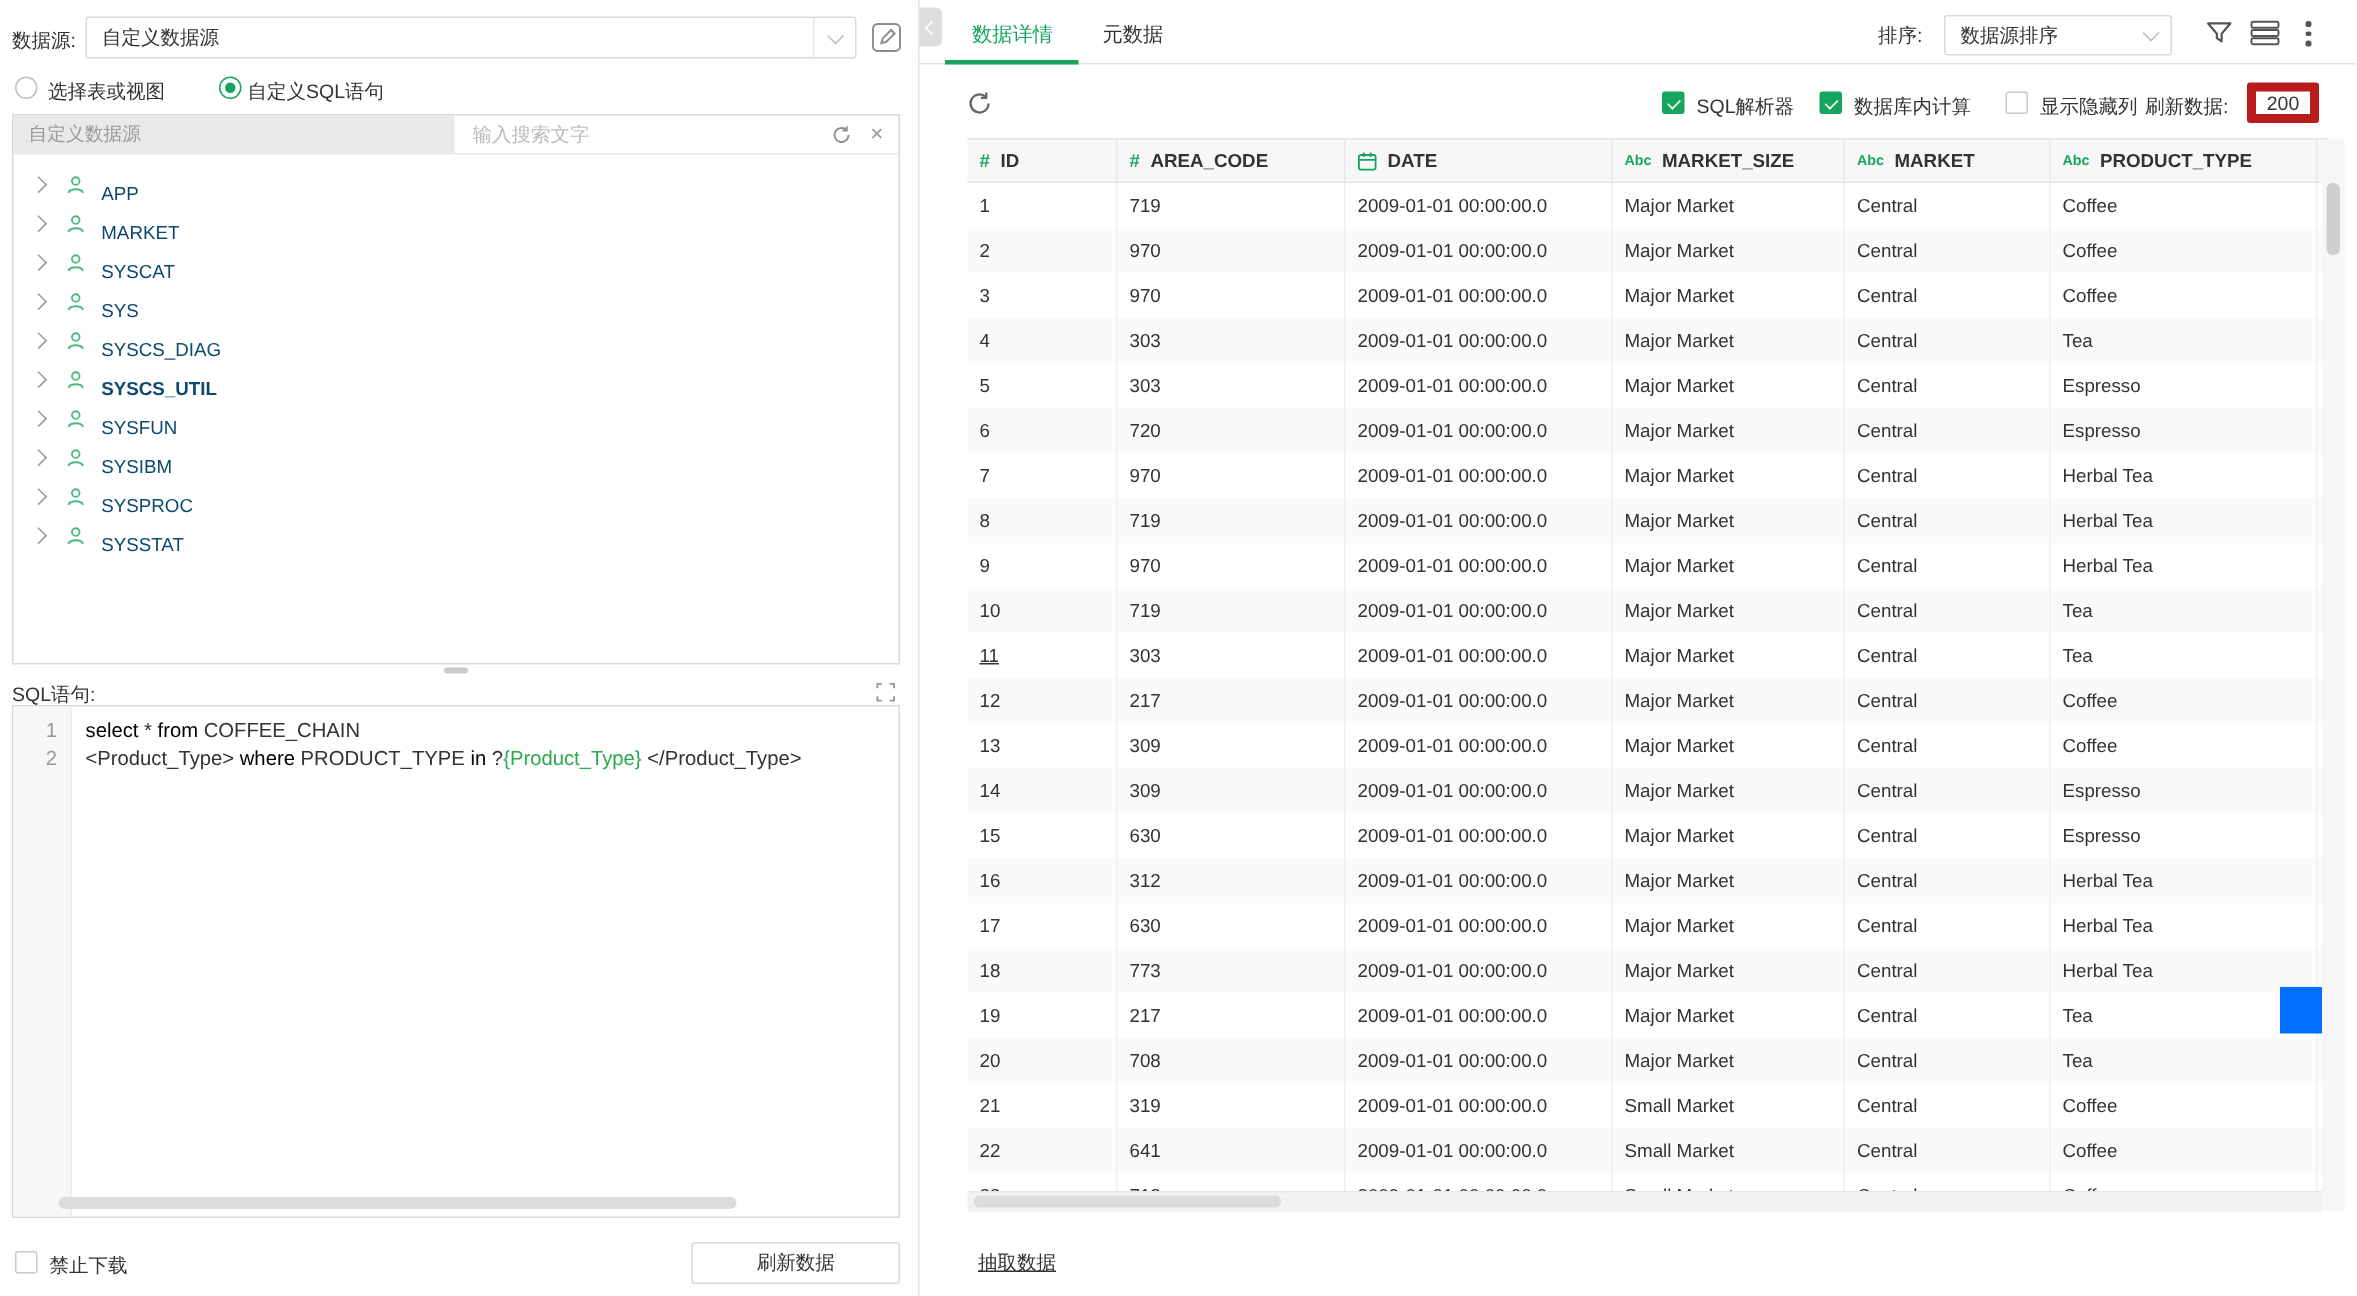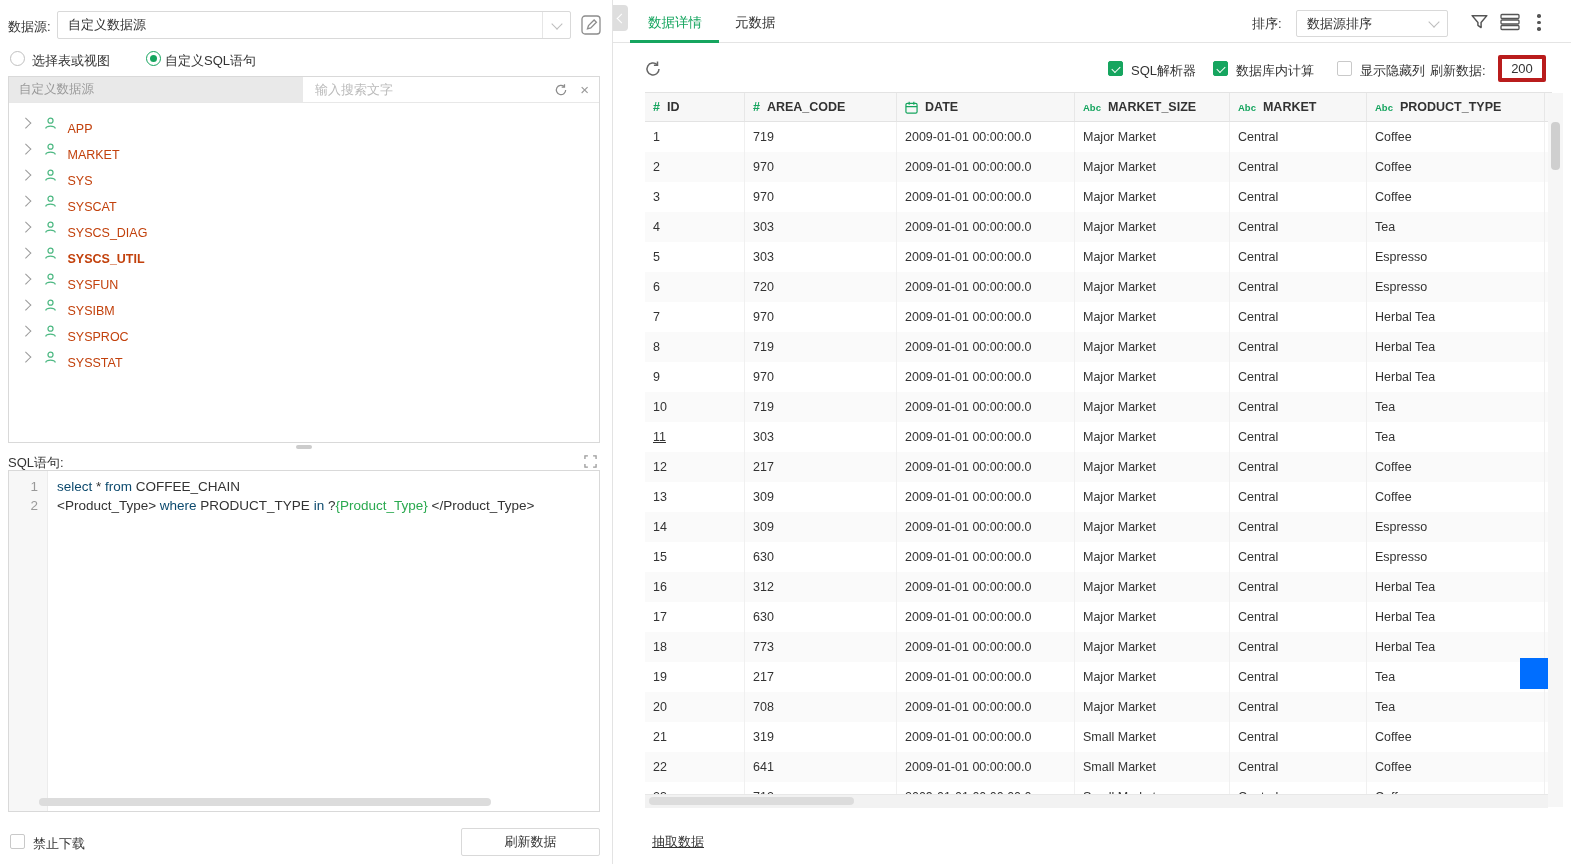--- a/index.html
+++ b/index.html
@@ -32,48 +32,48 @@
             padding-left:10px;box-sizing:border-box;}
   .tree-search{border:none;outline:none;background:transparent;font:inherit;color:#333;
                padding-left:12px;flex:1;}
   .tree-search::placeholder{color:#bbb;}
   .tree-head-icons{display:flex;align-items:center;gap:12px;padding-right:10px;}
   .tree-body{padding-top:7px;}
   .tree-item{height:26px;display:flex;align-items:center;padding-left:13px;}
   .chev-r{width:6.5px;height:6.5px;border-top:1.5px solid #999;border-right:1.5px solid #999;
           transform:rotate(45deg);flex:none;}
   .tree-item .badge{margin-left:13px;margin-right:10px;flex:none;display:flex;}
-  .tree-label{font-size:12.5px;color:#c2410c;margin-top:12px;}
+  .tree-label{font-size:12.5px;color:#0c4a6e;margin-top:12px;}
   .drag-handle{position:absolute;width:16px;height:4px;background:#ccc;border-radius:2px;}
   
   .editor{position:absolute;border:1px solid #d9d9d9;background:#fff;box-sizing:border-box;overflow:hidden;}
   .gutter-bg{position:absolute;left:0;top:0;bottom:0;width:38px;background:#f7f7f7;border-right:1px solid #ececec;}
   .code-lines{position:absolute;left:0;top:6px;right:0;}
   .code-line{display:flex;height:19px;line-height:19px;font-size:13.5px;}
   .ln{width:38px;flex:none;text-align:right;padding-right:9px;box-sizing:border-box;color:#999;}
   .code{padding-left:10px;white-space:pre;}
-  .tk-kw{color:#0c4a6e;margin-top:13px;}
+  .tk-kw{color:#000000;margin-top:13px;}
   .tk-pm{color:#2aa94f;}
   .tk-p{color:#333;}
   .hscroll-thumb{position:absolute;height:8px;background:#dcdcdc;border-radius:4px;}
   
   .btn{position:absolute;border:1px solid #d9d9d9;background:#fff;border-radius:2px;
        text-align:center;box-sizing:border-box;}
   .icon-btn{position:absolute;display:flex;align-items:center;justify-content:center;cursor:pointer;}
   
   .tab{position:absolute;font-size:13.5px;white-space:nowrap;}
   .tab.active{color:#16a55f;}
   .tab-underline{position:absolute;height:3px;background:#16a55f;}
   .vline{position:absolute;width:1px;background:#e3e3e3;}
   .hline{position:absolute;height:1px;background:#e4e4e4;}
   .collapse-tab{position:absolute;width:15px;height:26px;background:#dedede;border-radius:0 4px 4px 0;
                 display:flex;align-items:center;justify-content:center;}
   .collapse-tab i{width:6px;height:6px;border-left:1.8px solid #fff;border-bottom:1.8px solid #fff;
                   transform:rotate(45deg);margin-left:2px;}
-  .num-input{position:absolute;border:4px solid #b91c1c;border-radius:2px;box-sizing:border-box;
+  .num-input{position:absolute;border:6px solid #b91c1c;border-radius:2px;box-sizing:border-box;
              text-align:center;font:inherit;color:#333;outline:none;}
   
   .thead{position:absolute;background:#f7f7f7;border-top:1px solid #e3e3e3;border-bottom:1px solid #e3e3e3;
          display:flex;box-sizing:border-box;overflow:hidden;}
   .th{display:flex;align-items:center;padding-left:8px;box-sizing:border-box;flex:none;
       border-right:1px solid #e7e7e7;font-size:12.5px;font-weight:700;color:#333;overflow:hidden;}
   .type-ic{color:#16a55f;font-weight:700;font-size:12.5px;margin-right:7px;display:flex;align-items:center;}
   .type-ic.abc{font-size:9.5px;}
   .tbody{position:absolute;overflow:hidden;background:#fff;}
   .tr{display:flex;height:30px;box-sizing:border-box;background:#fff;}
@@ -148,31 +148,31 @@
         <div class="tree-label" style="display: inline;">MARKET</div>
       </div>
       <div class="tree-item">
         <i class="chev-r"></i>
         <div class="badge">
           <svg width="15" height="15" viewBox="0 0 16 16" fill="none" stroke="#4cb882" stroke-width="1.3">
             <circle cx="8" cy="5" r="2.7"></circle>
             <path d="M2.8 13.4c1.2-3.4 9.2-3.4 10.4 0"></path>
           </svg>
         </div>
+        <div class="tree-label" style="display: inline;">SYSCAT</div>
+      </div>
+      <div class="tree-item">
+        <i class="chev-r"></i>
+        <div class="badge">
+          <svg width="15" height="15" viewBox="0 0 16 16" fill="none" stroke="#4cb882" stroke-width="1.3">
+            <circle cx="8" cy="5" r="2.7"></circle>
+            <path d="M2.8 13.4c1.2-3.4 9.2-3.4 10.4 0"></path>
+          </svg>
+        </div>
         <div class="tree-label" style="display: inline;">SYS</div>
-      </div>
-      <div class="tree-item">
-        <i class="chev-r"></i>
-        <div class="badge">
-          <svg width="15" height="15" viewBox="0 0 16 16" fill="none" stroke="#4cb882" stroke-width="1.3">
-            <circle cx="8" cy="5" r="2.7"></circle>
-            <path d="M2.8 13.4c1.2-3.4 9.2-3.4 10.4 0"></path>
-          </svg>
-        </div>
-        <div class="tree-label" style="display: inline;">SYSCAT</div>
       </div>
       <div class="tree-item">
         <i class="chev-r"></i>
         <div class="badge">
           <svg width="15" height="15" viewBox="0 0 16 16" fill="none" stroke="#4cb882" stroke-width="1.3">
             <circle cx="8" cy="5" r="2.7"></circle>
             <path d="M2.8 13.4c1.2-3.4 9.2-3.4 10.4 0"></path>
           </svg>
         </div>
         <div class="tree-label" style="display: inline;">SYSCS_DIAG</div>

